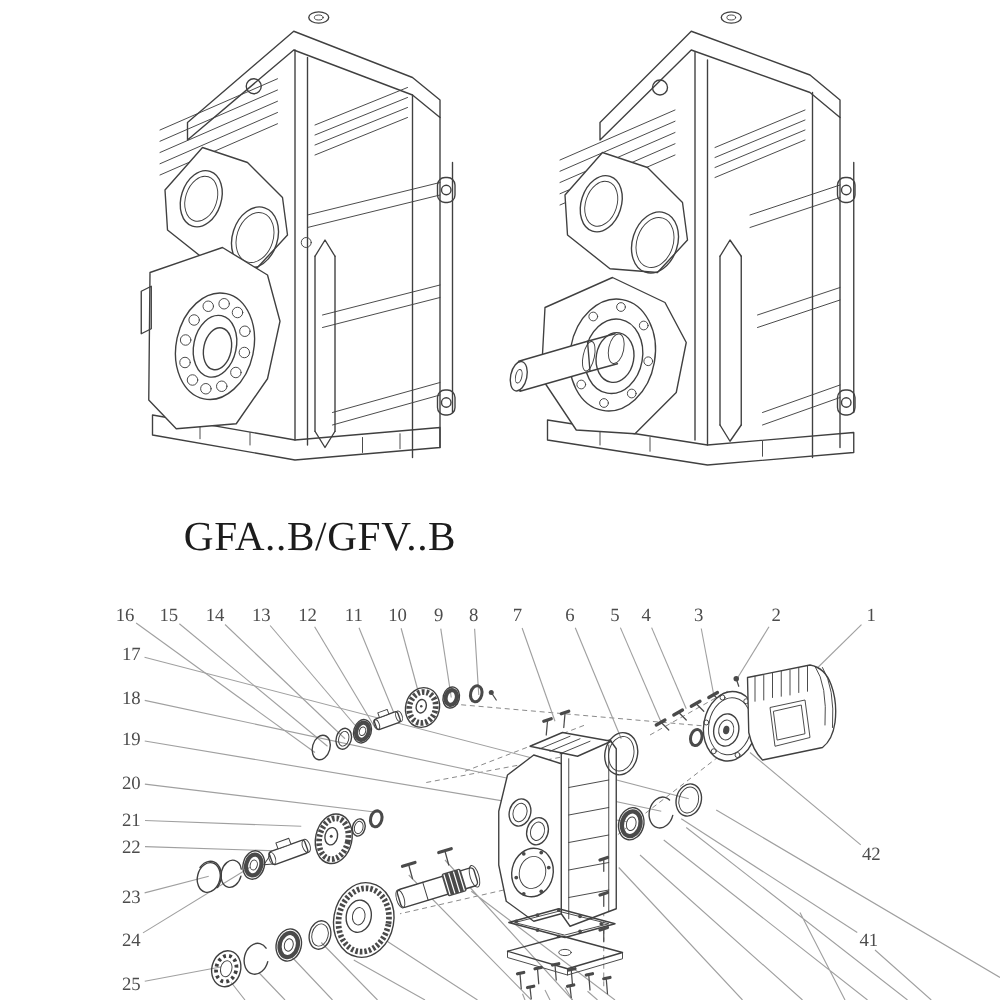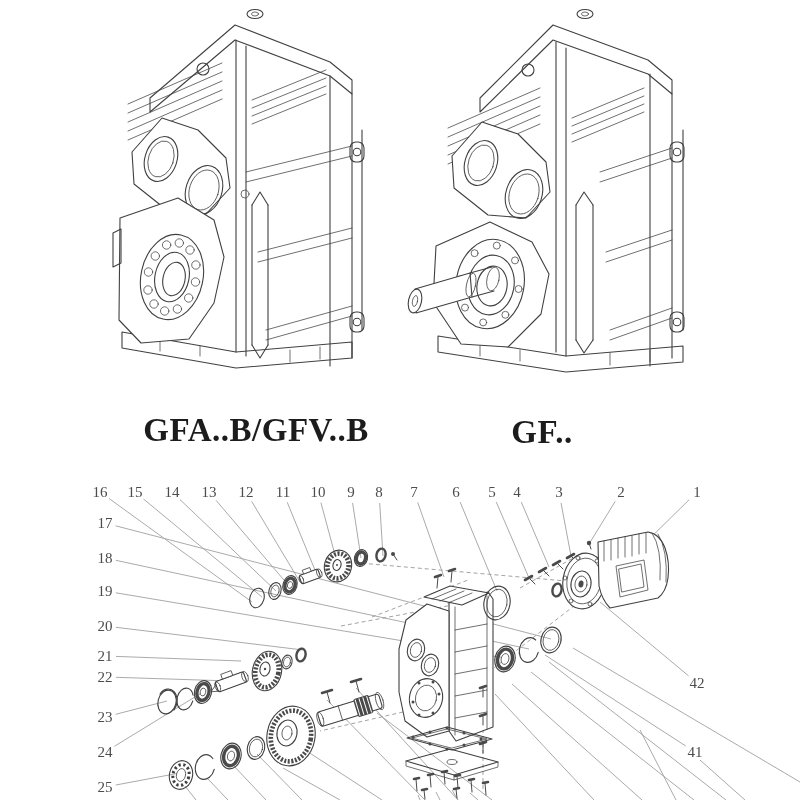--- a/index.html
+++ b/index.html
@@ -2,21 +2,21 @@
 <html style="--art: #404040; --dark: #4a4a4a; --leader: #a0a0a0; --label: #4c4c4c; --caption: #1c1c1c;"><head>
 <meta charset="utf-8">
 <style>
   html,body{margin:0;padding:0;background:#ffffff;}
   .page{
     position:relative;width:800px;height:800px;background:#ffffff;
     font-family:"Liberation Serif",serif;overflow:hidden;
   }
   .page svg{position:absolute;left:0;top:0;}
   .caption{
-    position:absolute;font-weight:bold;color:var(--caption,#1c1c1c);
+    position:absolute;font-weight:normal;color:var(--caption,#1c1c1c);
     text-align:center;font-size:33px;letter-spacing:.5px;white-space:nowrap;
   }
   #cap-left{left:110px;top:412px;width:292px;}
   #cap-right{left:446px;top:414px;width:192px;}
   .ln{fill:none;stroke:var(--art,#404040);stroke-width:1.1;stroke-linejoin:round;stroke-linecap:round;}
   .wf{fill:#ffffff;stroke:var(--art,#404040);stroke-width:1.1;stroke-linejoin:round;}
   .thin{stroke-width:.75;}
   .dk{fill:var(--dark,#4a4a4a);stroke:none;}
   .band{fill:none;stroke:var(--dark,#4a4a4a);stroke-width:3.4;}
   .band2{fill:none;stroke:var(--dark,#4a4a4a);stroke-width:2.4;}
@@ -502,15 +502,14 @@
       </g>
       <g>
         <circle class="dk" cx="589" cy="543" r="2.2"></circle>
         <line class="stem" x1="589" y1="543" x2="591" y2="549"></line>
       </g>
     </g>
   </g>
 </svg>
 
 <div class="caption" id="cap-left">GFA..B/GFV..B</div>
-<div class="caption" id="cap-right">GF..</div>
 
 </div>
 
 </body></html>

